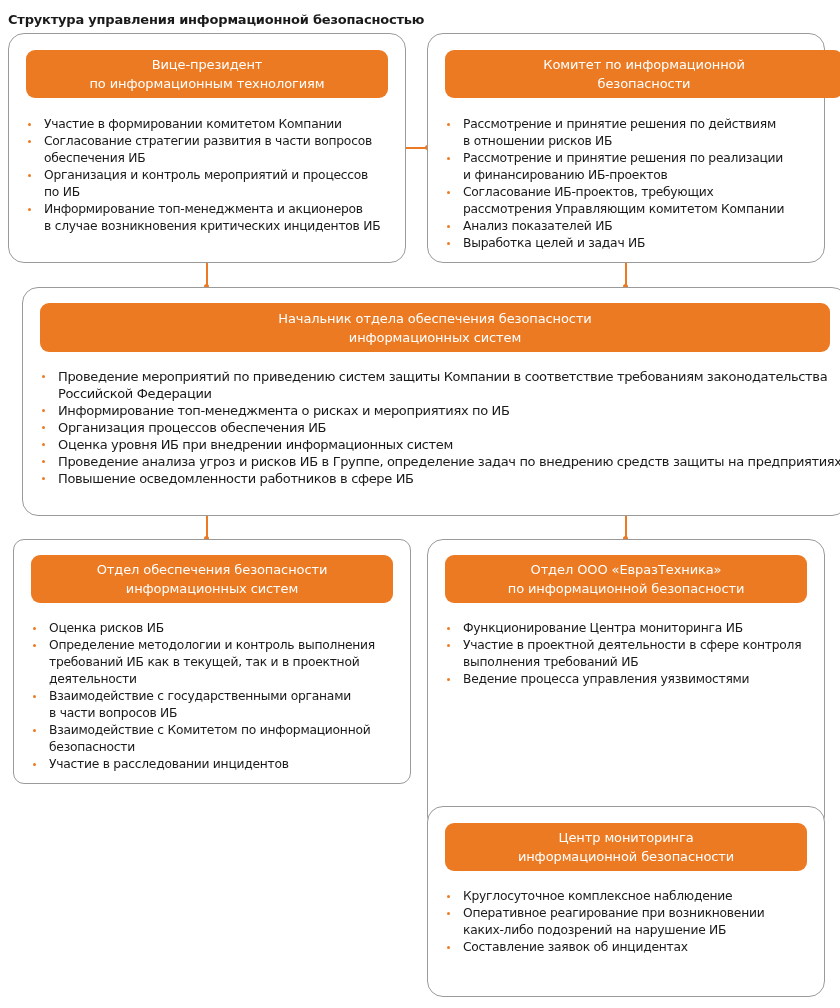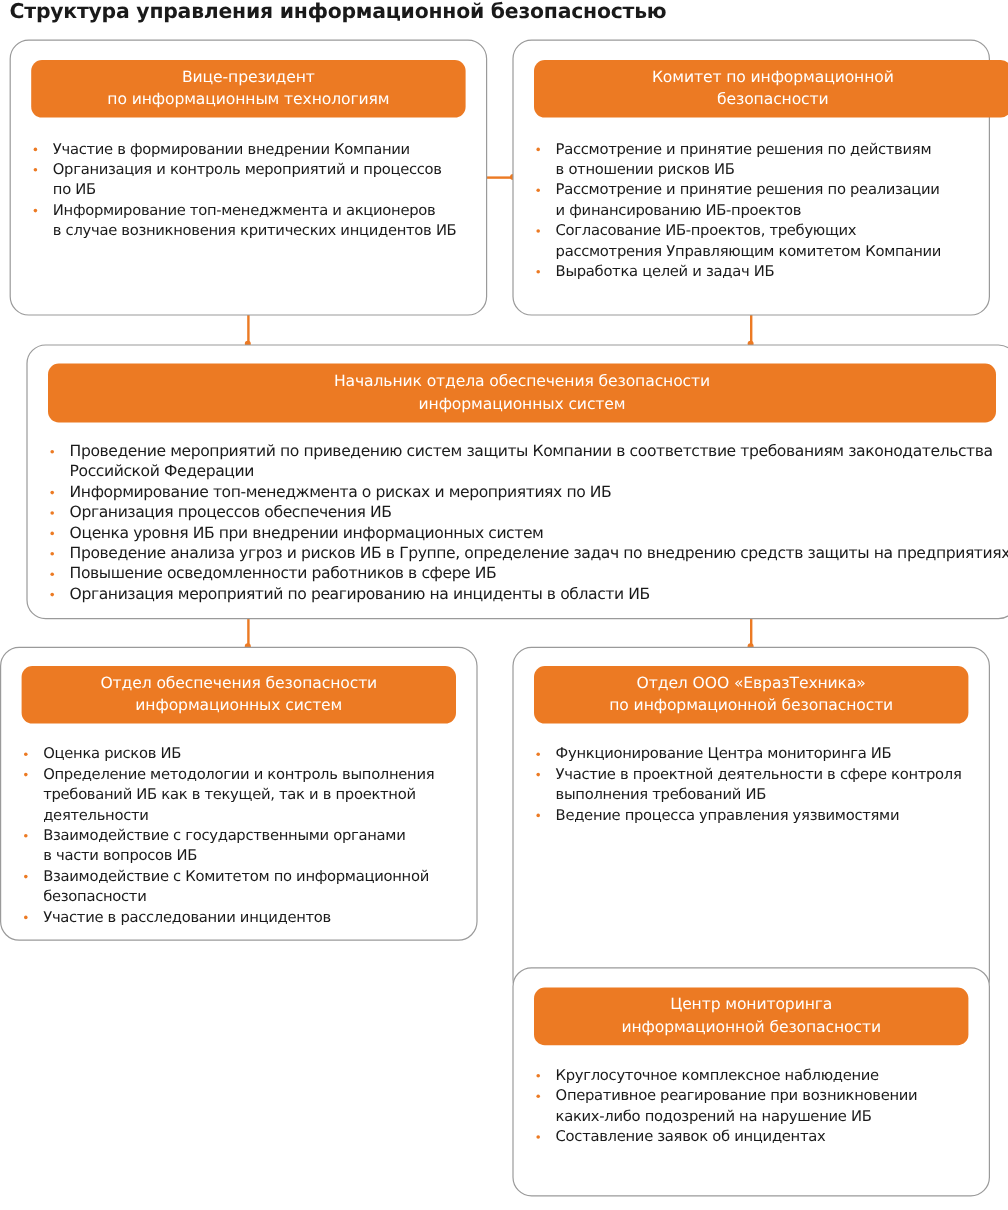--- a/index.html
+++ b/index.html
@@ -1,18 +1,18 @@
 <!DOCTYPE html>
 <html><head>
 <meta charset="utf-8">
 <style>
   html, body { margin: 0; padding: 0; background: #ffffff; }
   body { width: 840px; height: 1008px; position: relative; overflow: hidden;
          font-family: "DejaVu Sans", sans-serif; color: #1a1a1a; }
-  .title { position: absolute; left: 8px; top: 0; font-size: 17px; font-weight: bold;
+  .title { position: absolute; left: 8px; top: 12px; font-size: 13px; font-weight: bold;
            letter-spacing: -0.2px; white-space: nowrap; }
   .box { position: absolute; border: 1.5px solid #9a9a9a; border-radius: 16px; background: #fff;
          box-sizing: border-box; }
   .hdr { position: absolute; background: #ec7a23; border-radius: 9px; color: #fff;
          font-weight: normal; font-size: 13px; text-align: center; line-height: 19px;
          display: flex; flex-direction: column; justify-content: center; align-items: center;
          letter-spacing: -0.1px; }
   .hdr span { display: block; white-space: nowrap; }
   ul.items { position: absolute; margin: 0; padding: 0; list-style: none;
              font-size: 12.3px; line-height: 17px; letter-spacing: -0.25px; }
@@ -43,56 +43,57 @@
 
 <div class="line" style="left:625px; top:783px; width:1.5px; height:23px;"></div>
 <div class="dot" style="left:623px; top:803px;"></div>
 
 <div class="box" style="left:8px; top:33px; width:398px; height:230px;">
   <div class="hdr" style="left:17px; top:16px; width:362px; height:48px;">
     <span>Вице-президент</span>
     <span>по информационным технологиям</span>
   </div>
   <ul class="items" style="left:17px; top:82px; width:375px;">
-    <li><span>Участие в формировании внедрении Компании</span></li>
+    <li><span>Участие в формировании комитетом Компании</span></li>
+    <li><span>Согласование стратегии развития в части вопросов</span><br><span>обеспечения ИБ</span></li>
     <li><span>Организация и контроль мероприятий и процессов</span><br><span>по ИБ</span></li>
     <li><span>Информирование топ-менеджмента и акционеров</span><br><span>в случае возникновения критических инцидентов ИБ</span></li>
   </ul>
 </div>
 
 <div class="box" style="left:427px; top:33px; width:398px; height:230px;">
   <div class="hdr" style="left:17px; top:16px; width:398px; height:48px;">
     <span>Комитет по информационной</span>
     <span>безопасности</span>
   </div>
   <ul class="items" style="left:17px; top:82px; width:375px;">
     <li><span>Рассмотрение и принятие решения по действиям</span><br><span>в отношении рисков ИБ</span></li>
     <li><span>Рассмотрение и принятие решения по реализации</span><br><span>и финансированию ИБ-проектов</span></li>
     <li><span>Согласование ИБ-проектов, требующих</span><br><span>рассмотрения Управляющим комитетом Компании</span></li>
+    <li><span>Анализ показателей ИБ</span></li>
     <li><span>Выработка целей и задач ИБ</span></li>
   </ul>
 </div>
 
 <div class="box wide" style="left:22px; top:287px; width:826px; height:229px;">
   <div class="hdr" style="left:17px; top:15px; width:790px; height:49px;">
     <span>Начальник отдела обеспечения безопасности</span>
     <span>информационных систем</span>
   </div>
   <ul class="items" style="left:17px; top:80px; width:800px;">
     <li><span>Проведение мероприятий по приведению систем защиты Компании в соответствие требованиям законодательства</span><br><span>Российской Федерации</span></li>
     <li><span>Информирование топ-менеджмента о рисках и мероприятиях по ИБ</span></li>
     <li><span>Организация процессов обеспечения ИБ</span></li>
     <li><span>Оценка уровня ИБ при внедрении информационных систем</span></li>
     <li><span style="white-space:nowrap;">Проведение анализа угроз и рисков ИБ в Группе, определение задач по внедрению средств защиты на предприятиях</span></li>
     <li><span>Повышение осведомленности работников в сфере ИБ</span></li>
-    <li><span>Организация мероприятий по реагированию на инциденты в области ИБ</span></li>
   </ul>
 </div>
 
-<div class="box" style="left:0; top:539px; width:398px; height:245px;">
+<div class="box" style="left:13px; top:539px; width:398px; height:245px;border-radius:11px;">
   <div class="hdr" style="left:17px; top:15px; width:362px; height:48px;">
     <span>Отдел обеспечения безопасности</span>
     <span>информационных систем</span>
   </div>
   <ul class="items" style="left:17px; top:80px; width:375px;">
     <li><span>Оценка рисков ИБ</span></li>
     <li><span>Определение методологии и контроль выполнения</span><br><span>требований ИБ как в текущей, так и в проектной</span><br><span>деятельности</span></li>
     <li><span>Взаимодействие с государственными органами</span><br><span>в части вопросов ИБ</span></li>
     <li><span>Взаимодействие с Комитетом по информационной</span><br><span>безопасности</span></li>
     <li><span>Участие в расследовании инцидентов</span></li>

